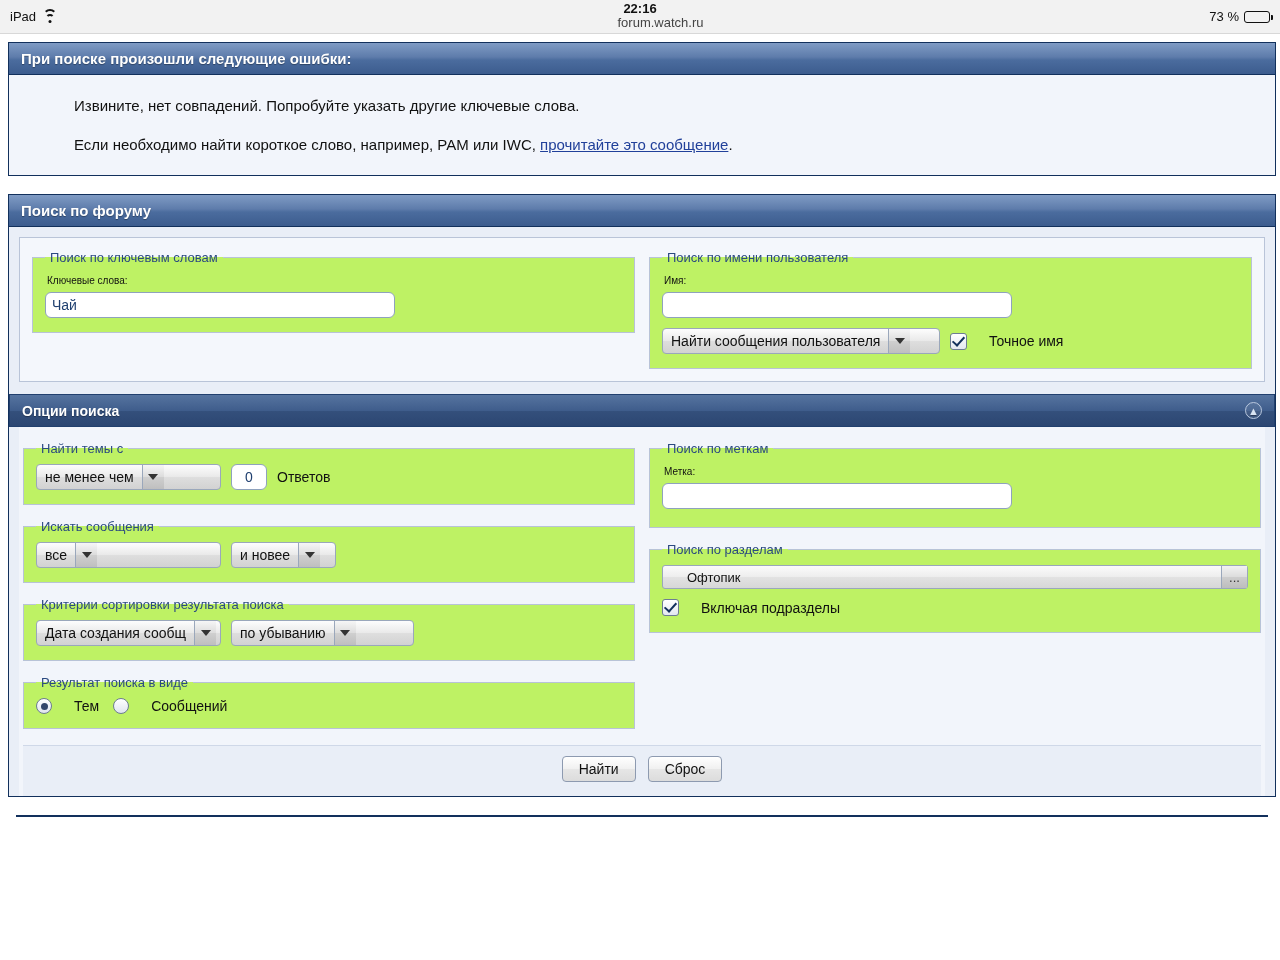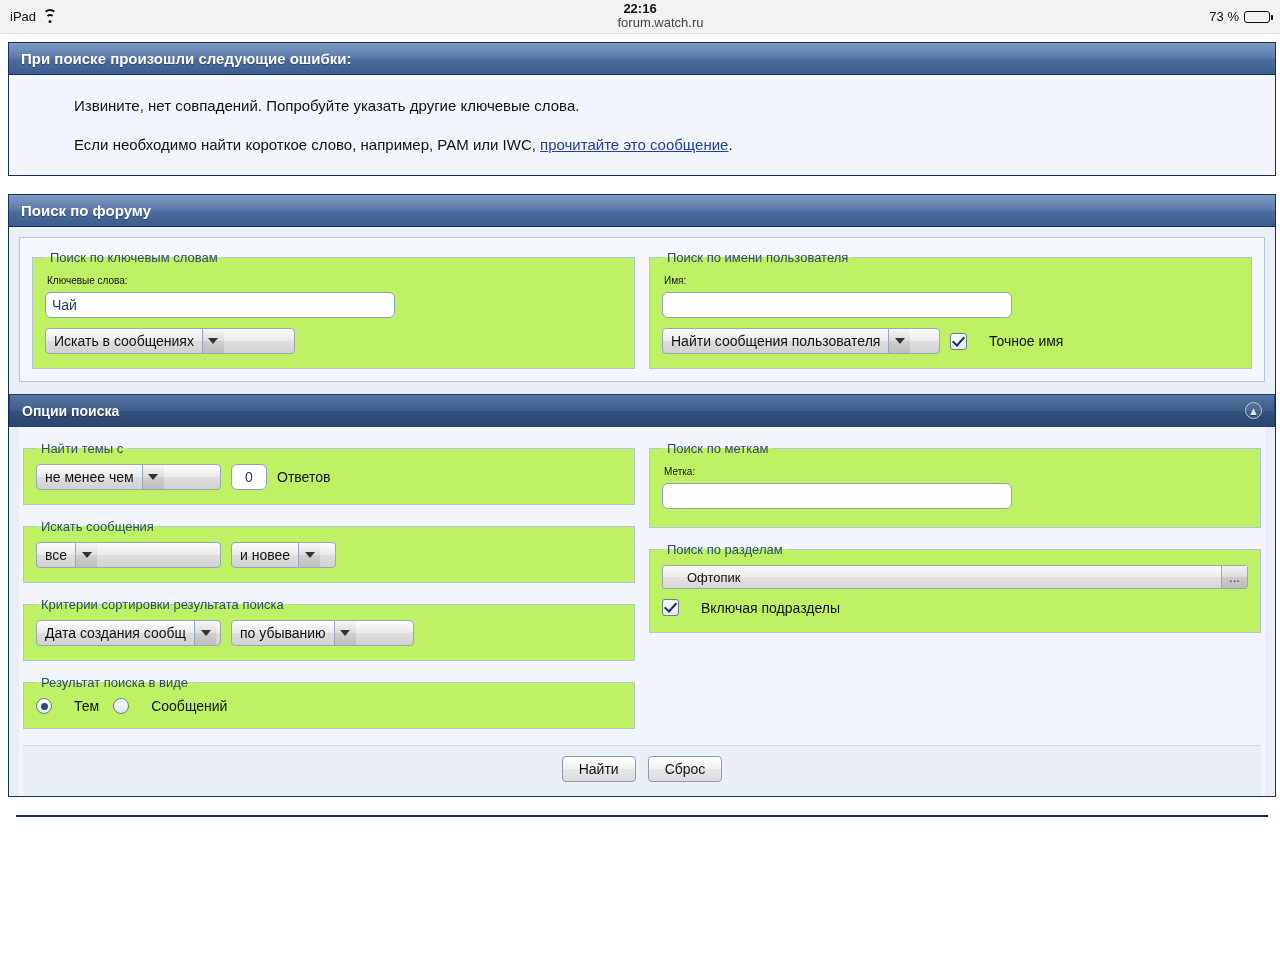--- a/index.html
+++ b/index.html
@@ -318,26 +318,20 @@
     <div class="panel-body">
 
       <div class="inner-box">
         <div class="two-col">
 
           <div class="col">
             <fieldset class="fs last">
               <legend>Поиск по ключевым словам</legend>
               <div class="field-label">Ключевые слова:</div>
               <input class="txt" style="width: 350px;" value="Чай">
-              <div style="margin-top:10px;">
-                <div class="sel w250">
-                  <div class="sel-label">Искать в сообщениях</div>
-                  <div class="sel-arrow"></div>
-                </div>
-              </div>
             </fieldset>
           </div>
 
           <div class="col">
             <fieldset class="fs last">
               <legend>Поиск по имени пользователя</legend>
               <div class="field-label">Имя:</div>
               <input class="txt" style="width: 350px;" value="">
               <div class="row" style="margin-top:10px;">
                 <div class="sel w278">

